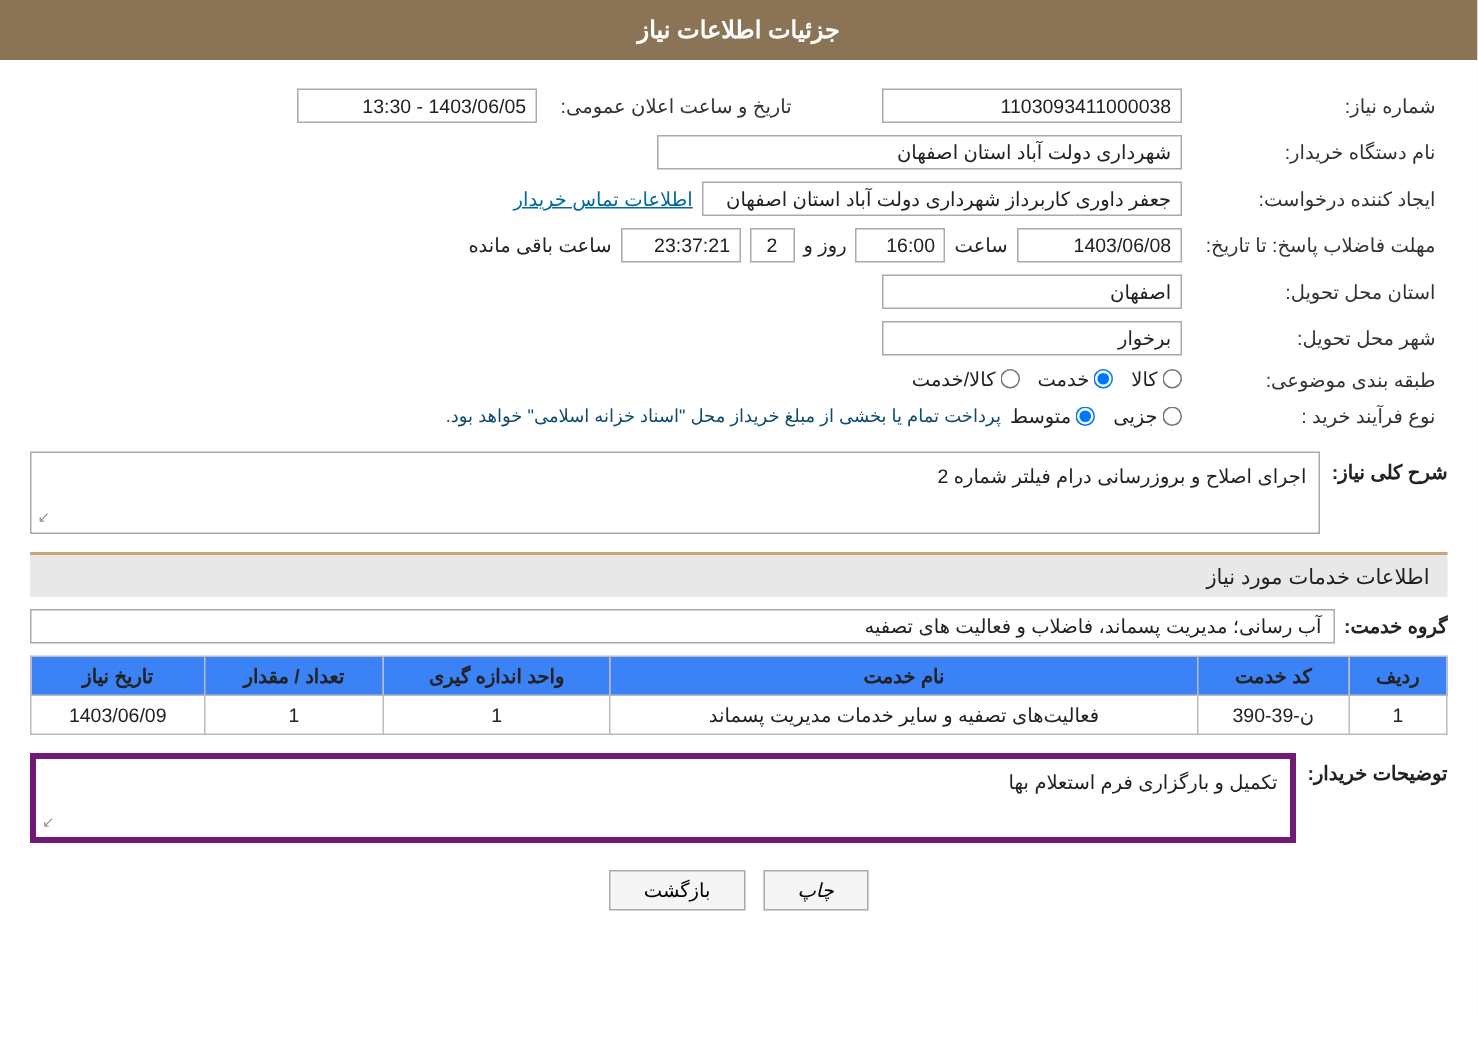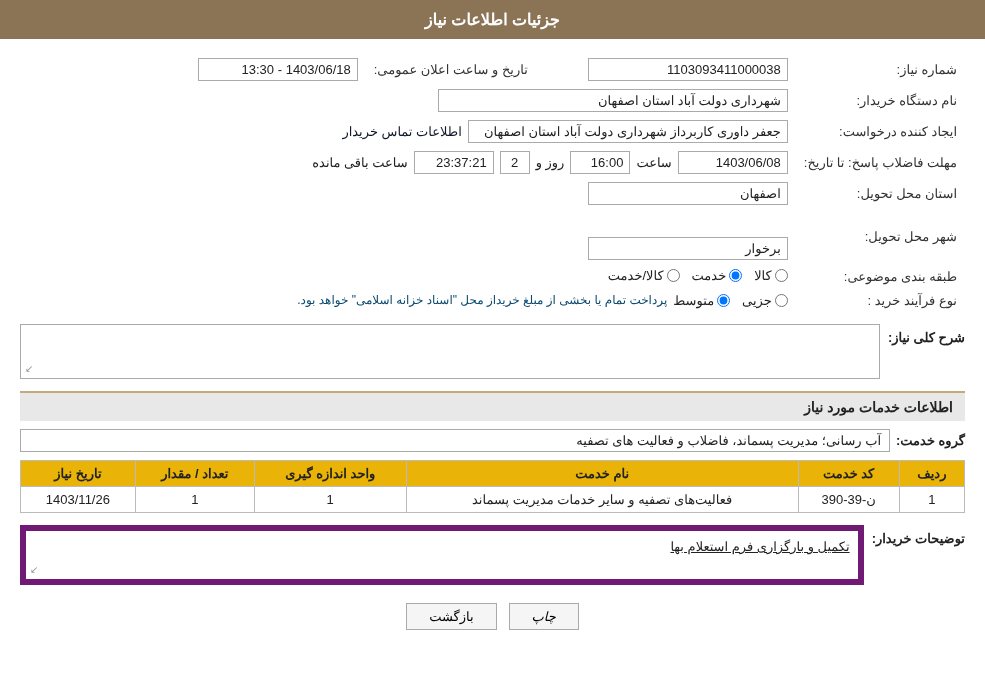--- a/index.html
+++ b/index.html
@@ -55,26 +55,27 @@
     .row-flex {
       display: flex;
       align-items: center;
       gap: 6px;
       direction: rtl;
     }
     .section-title {
       background: #e8e8e8;
       border-top: 2px solid #c5a97a;
       padding: 6px 12px;
-      font-weight: bold;
+      font-weight: normal;
       font-size: 14px;
       margin: 10px 0 8px 0;
     }
     .link-text {
-      color: #0f172a;
+      color: #0369a1;
+      text-decoration: underline;
       cursor: pointer;
     }
     .radio-group {
       display: inline-flex;
       gap: 12px;
       align-items: center;
     }
     .radio-item {
       display: inline-flex;
       align-items: center;
@@ -94,42 +95,41 @@
       left: 4px;
       color: #999;
       font-size: 10px;
     }
     .services-table {
       width: 100%;
       border-collapse: collapse;
       margin-top: 8px;
     }
     .services-table th {
-      background: #eab308;
+      background: #3b82f6;
       border: 1px solid #bbb;
       padding: 5px 8px;
       text-align: center;
       font-weight: bold;
     }
     .services-table td {
       border: 1px solid #bbb;
       padding: 5px 8px;
       text-align: center;
     }
     .services-table tr:nth-child(even) {
       background: #f9f9f9;
     }
     .buyer-desc-box {
-      border: 6px solid #701a75;
+      border: 4px solid #701a75;
       padding: 8px;
       min-height: 60px;
       background: #fff;
       width: 100%;
       position: relative;
-      text-decoration: underline;
     }
     .btn-group {
       display: flex;
       justify-content: center;
       gap: 12px;
       margin-top: 18px;
     }
     .btn {
       padding: 5px 22px;
       border: 1px solid #aaa;
@@ -172,21 +172,21 @@
 
     <table class="info-table">
       <tbody>
           <tr>
         <td class="label-cell">شماره نیاز:</td>
         <td class="value-cell" style="width:260px;text-align:right;">
           <span class="input-box" style="min-width:200px; display:inline-block;">1103093411000038</span>
         </td>
         <td class="label-cell" style="text-align:center;margin-left:14px;">تاریخ و ساعت اعلان عمومی:</td>
         <td class="value-cell">
-          <span class="input-box" style="min-width:160px; display:inline-block;">1403/06/18 - 13:30</span>
+          <span class="input-box" style="min-width:160px; display:inline-block;">1403/06/05 - 13:30</span>
         </td>
       </tr>
 
       <tr>
         <td class="label-cell">نام دستگاه خریدار:</td>
         <td class="value-cell" colspan="3">
           <span class="input-box" style="min-width:350px; display:inline-block;">شهرداری دولت آباد استان اصفهان</span>
         </td>
       </tr>
 
@@ -218,21 +218,21 @@
       <tr>
         <td class="label-cell">استان محل تحویل:</td>
         <td class="value-cell" colspan="3">
           <span class="input-box" style="min-width:200px; display:inline-block;">اصفهان</span>
         </td>
       </tr>
 
       <tr>
         <td class="label-cell">شهر محل تحویل:</td>
         <td class="value-cell" colspan="3">
-          <span class="input-box" style="min-width:200px; display:inline-block;margin-top:24px;">برخوار</span>
+          <span class="input-box" style="min-width:200px; display:inline-block;">برخوار</span>
         </td>
       </tr>
 
       <tr>
         <td class="label-cell">طبقه بندی موضوعی:</td>
         <td class="value-cell" colspan="3">
           <div class="radio-group">
             <div class="radio-item">
               <input type="radio" name="category" style=""> 
                   <span>کالا</span>
@@ -266,20 +266,21 @@
             <span style="font-size:12px; color:#0c4a6e;">پرداخت تمام یا بخشی از مبلغ خریداز محل "اسناد خزانه اسلامی" خواهد بود.</span>
           </div>
         </td>
       </tr>
     </tbody>
       </table>
 
     <div style="display:flex; align-items:flex-start; gap:8px; margin-bottom:12px; direction:rtl;">
       <span style="white-space:nowrap; font-weight:bold; padding-top:6px;">شرح کلی نیاز:</span>
       <div class="description-box" style="flex:1; min-height:55px; position:relative;">
+        <span>اجرای اصلاح و بروزرسانی درام فیلتر شماره 2</span>
         <span class="desc-arrow">↙</span>
       </div>
     </div>
 
     <div class="section-title">اطلاعات خدمات مورد نیاز</div>
 
     <div class="group-service-row">
       <span class="group-label">گروه خدمت:</span>
       <span class="group-value">آب رسانی؛ مدیریت پسماند، فاضلاب و فعالیت های تصفیه</span>
     </div>
@@ -295,21 +296,21 @@
           <th>تاریخ نیاز</th>
         </tr>
       </thead>
       <tbody id="services-tbody">
       <tr>
             <td>1</td>
             <td>ن-39-390</td>
             <td>فعالیت‌های تصفیه و سایر خدمات مدیریت پسماند</td>
             <td>1</td>
             <td>1</td>
-            <td>1403/11/26</td>
+            <td>1403/06/09</td>
           </tr>
         </tbody>
     </table>
 
     <div style="display:flex; align-items:flex-start; gap:8px; margin-top:12px; direction:rtl;">
       <span style="white-space:nowrap; font-weight:bold; padding-top:6px;">توضیحات خریدار:</span>
       <div class="buyer-desc-box" style="flex:1; min-height:60px; position:relative;">
         <span>تکمیل و بارگزاری فرم استعلام بها</span>
         <span class="desc-arrow">↙</span>
       </div>

